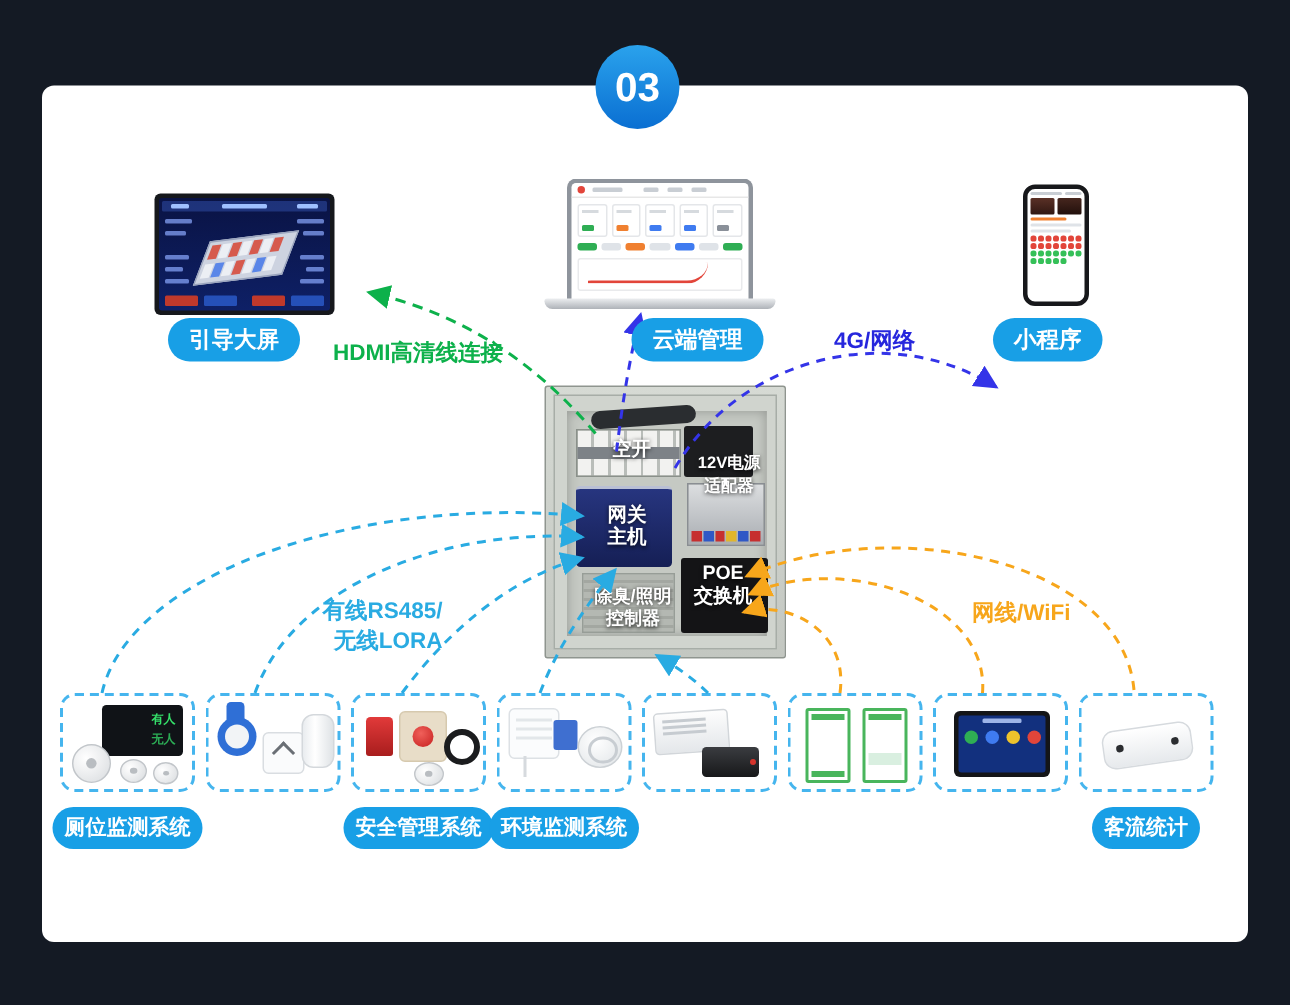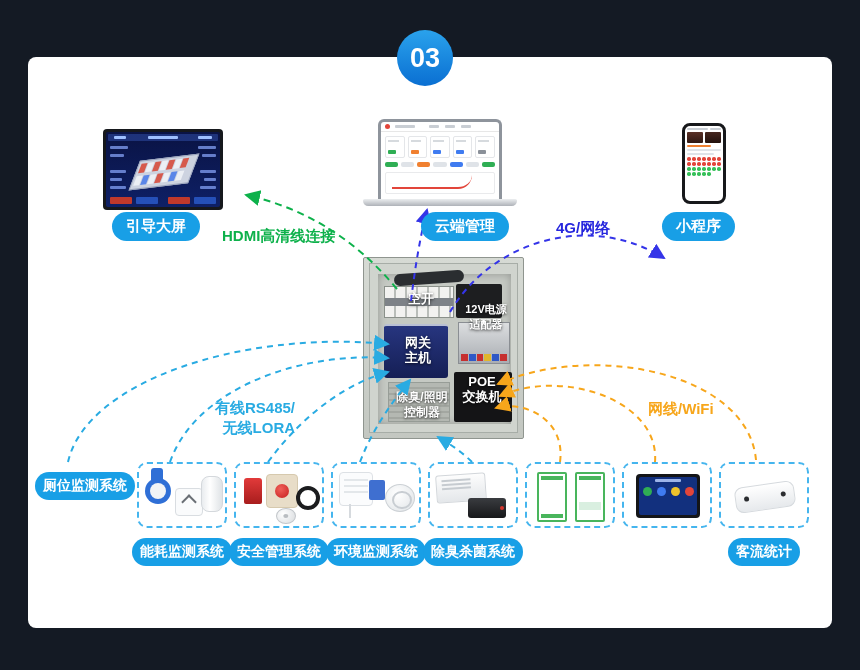--- a/index.html
+++ b/index.html
@@ -334,35 +334,42 @@
   <path d="M170,462 C196,388 300,352 388,358" stroke="#29abe2" stroke-width="2" fill="none" stroke-dasharray="6 5" marker-end="url(#mlblue)"></path>
   <path d="M268,462 C308,408 352,382 388,372" stroke="#29abe2" stroke-width="2" fill="none" stroke-dasharray="6 5" marker-end="url(#mlblue)"></path>
   <path d="M360,462 C372,430 392,402 410,380" stroke="#29abe2" stroke-width="2" fill="none" stroke-dasharray="6 5" marker-end="url(#mlblue)"></path>
   <path d="M472,462 C462,452 450,444 438,437" stroke="#29abe2" stroke-width="2" fill="none" stroke-dasharray="6 5" marker-end="url(#mlblue)"></path>
   <path d="M560,462 C566,418 522,400 496,408" stroke="#f7a61b" stroke-width="2" fill="none" stroke-dasharray="6 5" marker-end="url(#morange)"></path>
   <path d="M655,462 C660,400 562,368 500,396" stroke="#f7a61b" stroke-width="2" fill="none" stroke-dasharray="6 5" marker-end="url(#morange)"></path>
   <path d="M756,460 C748,372 592,342 498,384" stroke="#f7a61b" stroke-width="2" fill="none" stroke-dasharray="6 5" marker-end="url(#morange)"></path>
 </svg>
 
 <div class="sys-col" style="left:40px;">
+  <div class="sys-box">
+    <div class="shape sign">
+      <div class="person p-green" style="left:8px;top:8px;"><span class="h"></span><span class="b"></span></div>
+      <div class="txt" style="top:5px;">有人</div>
+      <div class="txt" style="top:18px;opacity:.75;">无人</div>
+    </div>
+    <div class="shape disc" style="left:6px;top:32px;width:24px;height:24px;"></div>
+    <div class="shape disc" style="left:38px;top:42px;width:16px;height:14px;"></div>
+    <div class="shape disc" style="left:60px;top:44px;width:15px;height:13px;"></div>
+  </div>
   <div class="sys-pill">
       <span>厕位监测系统</span>
     </div>
 </div>
 
 <div class="sys-col" style="left:137px;">
   <div class="sys-box">
     <div class="shape wm" style="left:6px;top:14px;width:26px;height:26px;"></div>
     <div class="shape" style="left:12px;top:4px;width:12px;height:14px;background:#2f6fd6;border-radius:3px 3px 0 0;"></div>
     <div class="shape socket" style="left:36px;top:24px;width:26px;height:26px;"></div>
     <div class="shape cylinder" style="left:62px;top:12px;width:20px;height:34px;"></div>
   </div>
-  <div class="sys-pill">
-      <span>能耗监测系统</span>
-    </div>
 </div>
 
 <div class="sys-col" style="left:234px;">
   <div class="sys-box">
     <div class="shape strobe" style="left:8px;top:14px;width:18px;height:26px;"></div>
     <div class="shape alarmbox" style="left:30px;top:10px;width:30px;height:32px;"></div>
     <div class="shape ring" style="left:60px;top:22px;width:16px;height:16px;"></div>
     <div class="shape disc" style="left:40px;top:44px;width:18px;height:14px;"></div>
   </div>
   <div class="sys-pill">
@@ -387,23 +394,20 @@
 </div>
 
 <div class="sys-col" style="left:428px;">
   <div class="sys-box">
     <div class="shape deobox" style="left:6px;top:10px;width:48px;height:26px;">
         <i></i>
       </div>
     <div class="shape blackunit" style="left:38px;top:34px;width:38px;height:20px;"></div>
     <div class="shape" style="left:70px;top:42px;width:4px;height:4px;border-radius:50%;background:#d6342c;"></div>
   </div>
-  <div class="sys-pill">
-      <span>除臭杀菌系统</span>
-    </div>
 </div>
 
 <div class="sys-col" style="left:525px;">
   <div class="sys-box">
     <div class="shape poster" style="left:10px;top:8px;width:26px;height:46px;">
         <i style="top:2px;"></i>
         <i style="bottom:2px;"></i>
       </div>
     <div class="shape poster" style="left:48px;top:8px;width:26px;height:46px;">
         <i style="top:2px;"></i>

